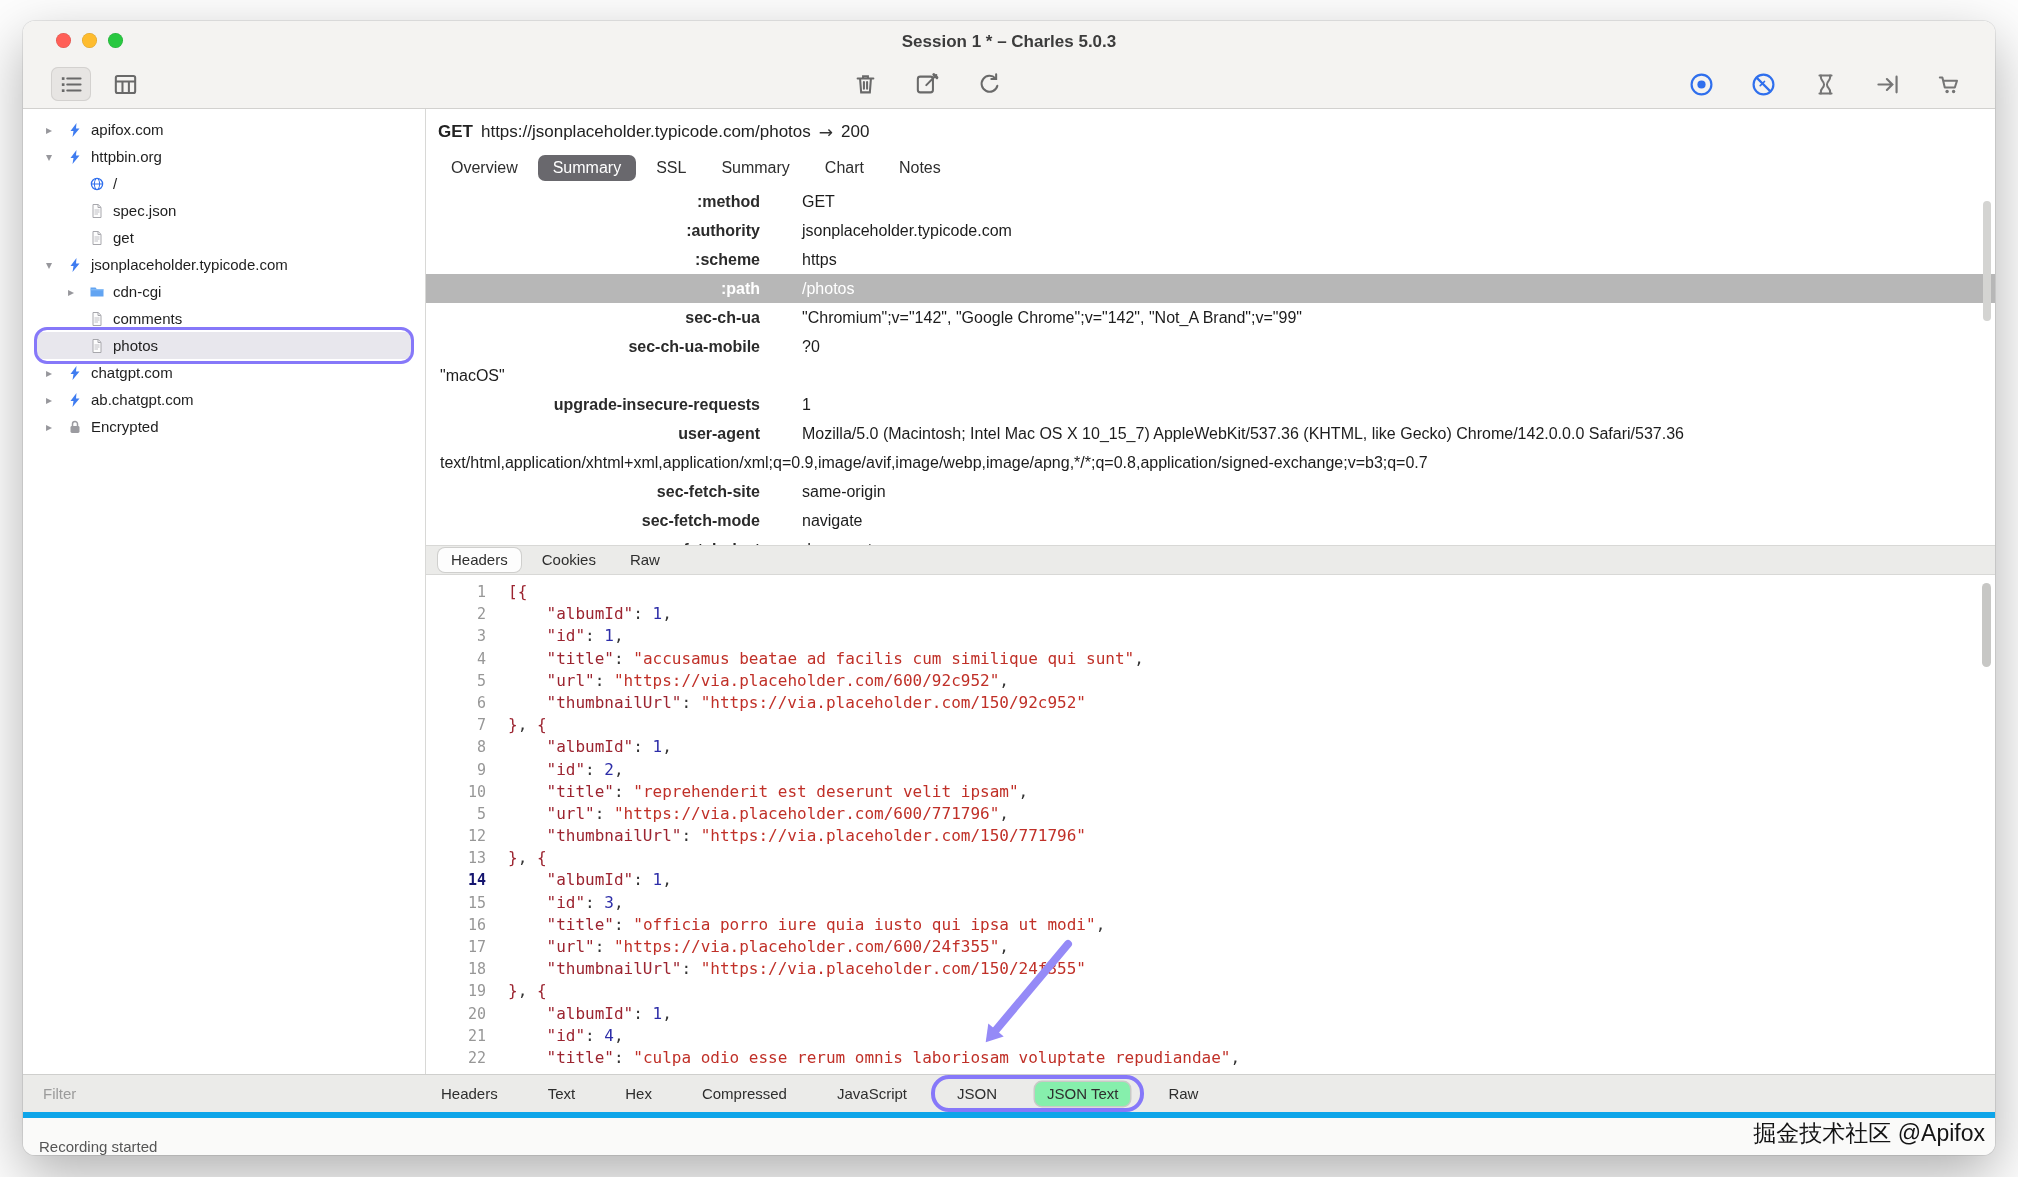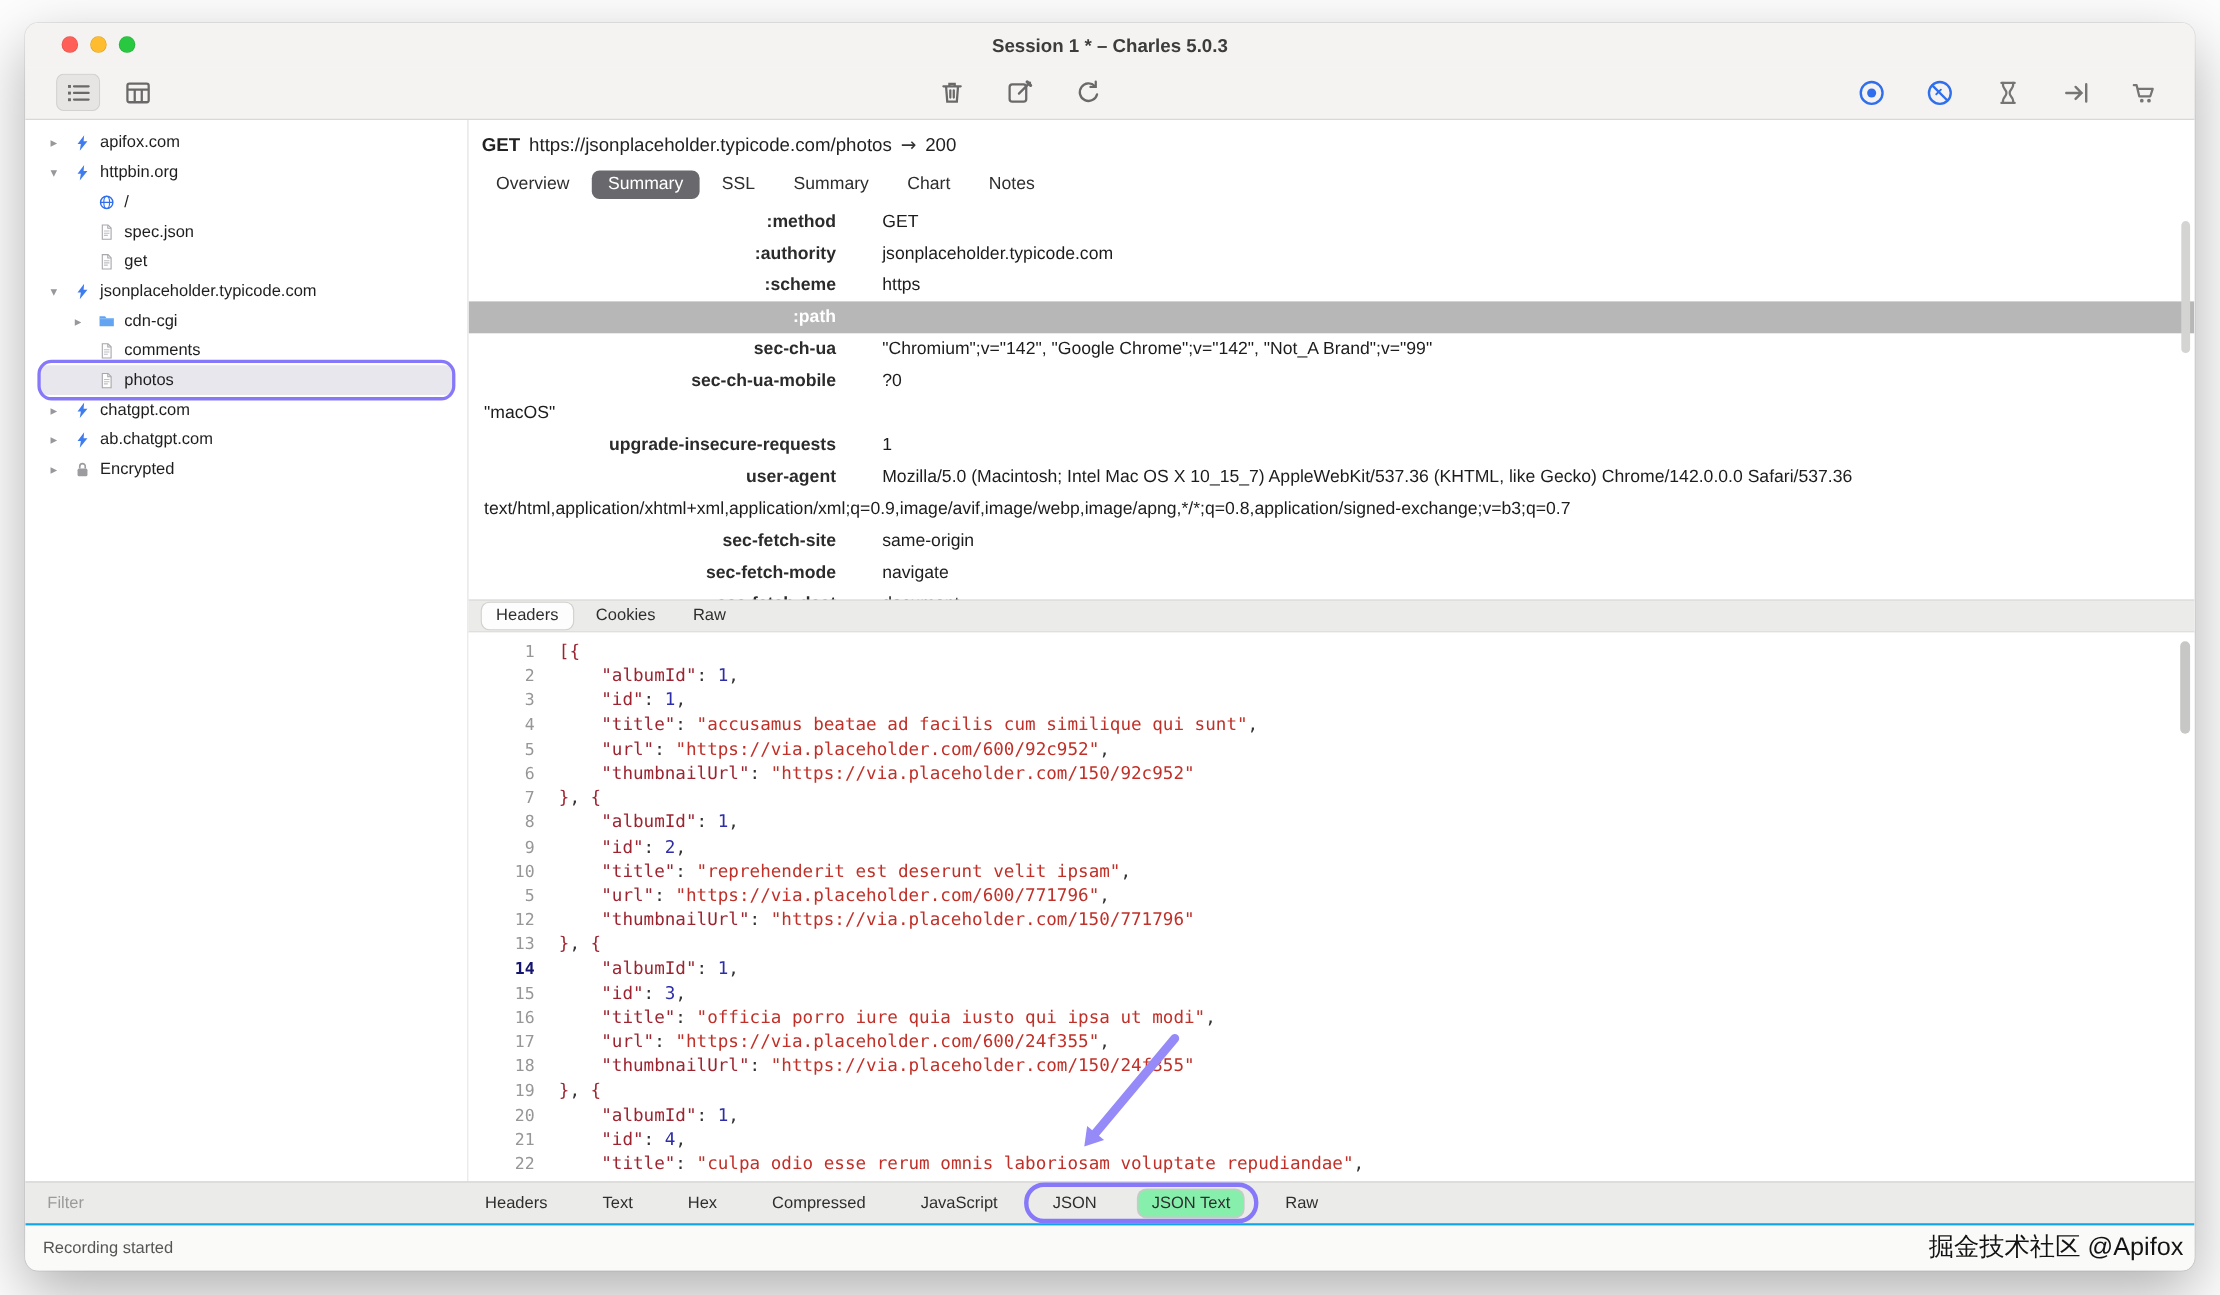--- a/index.html
+++ b/index.html
@@ -65,21 +65,21 @@
   .req-arrow{font-family:"DejaVu Sans",sans-serif;color:#333;}
 
   .main-tabs{height:27px;flex:none;display:flex;gap:5px;padding-left:10px;align-items:center;}
   .mtab{font-size:16px;color:#2e2e2e;padding:3px 15px;border-radius:7px;line-height:20px;}
   .mtab[data-selected="true"]{background:#69686d;color:#fff;}
 
   .headers-panel{height:364px;flex:none;overflow:hidden;position:relative;padding-top:6px;}
   .hrow{display:flex;height:29px;line-height:29px;font-size:16px;white-space:nowrap;gap:28px;}
   .hkey{width:334px;flex:none;text-align:right;font-weight:700;color:#2b2b2b;}
   .hval{padding-left:14px;color:#1c1c1c;}
-  .hrow[data-selected="true"]{background:#b7b7b7;flex-direction:column;}
+  .hrow[data-selected="true"]{background:#b7b7b7;}
   .hrow[data-selected="true"] .hkey,.hrow[data-selected="true"] .hval{color:#fff;}
   .headers-scrollbar{position:absolute;right:4px;top:20px;width:8px;height:120px;border-radius:4px;background:#d4d4d2;}
 
   .subtabs{height:30px;flex:none;background:#ebebe9;border-top:1px solid #d8d8d6;border-bottom:1px solid #d8d8d6;
     display:flex;align-items:center;gap:8px;padding-left:12px;}
   .stab{font-size:15px;color:#2e2e2e;padding:3px 13px;border-radius:7px;line-height:18px;}
   .stab[data-selected="true"]{background:#fdfdfd;box-shadow:0 0 0 1px #cfcfcd;}
 
   .json-panel{flex:1;overflow:hidden;position:relative;padding-top:6px;background:#fff;}
   .crow{height:22.2px;line-height:22.2px;display:flex;font-family:"DejaVu Sans Mono",monospace;font-size:16px;white-space:pre;}
@@ -98,21 +98,21 @@
     align-items:center;position:relative;}
   .filter-input{width:372px;flex:none;margin-left:18px;border:none;background:transparent;font-size:15px;
     color:#333;outline:none;font-family:"Liberation Sans",sans-serif;}
   .filter-input::placeholder{color:#9b9b9b;}
   .vtabs{display:flex;gap:26px;margin-left:16px;align-items:center;}
   .vtab{font-size:15px;color:#2e2e2e;padding:3px 12px;border-radius:7px;line-height:18px;white-space:nowrap;}
   .vtab[data-selected="true"]{background:#86efac;box-shadow:0 0 0 1.5px #c9c9c7;text-align:right;}
   .vring{position:absolute;top:0;height:37px;border:4px solid #8678f9;border-radius:18px;pointer-events:none;z-index:4;}
 
   
-  .statusbar{flex:1;background:#fafaf9;border-top:2px solid #0ea5e9;display:flex;align-items:center;position:relative;}
+  .statusbar{flex:1;background:#fafaf9;border-top:6px solid #0ea5e9;display:flex;align-items:flex-end;position:relative;}
   .status-text{margin-left:16px;font-size:15px;color:#555;}
   .watermark{position:absolute;right:10px;bottom:6px;font-size:23px;color:#000000;opacity:.92;
     text-shadow:0 0 2px #fff;white-space:nowrap;}
 
   
   .ann-arrow{position:absolute;left:950px;top:930px;width:160px;height:140px;z-index:6;pointer-events:none;}
 </style>
 </head>
 <body>
 

